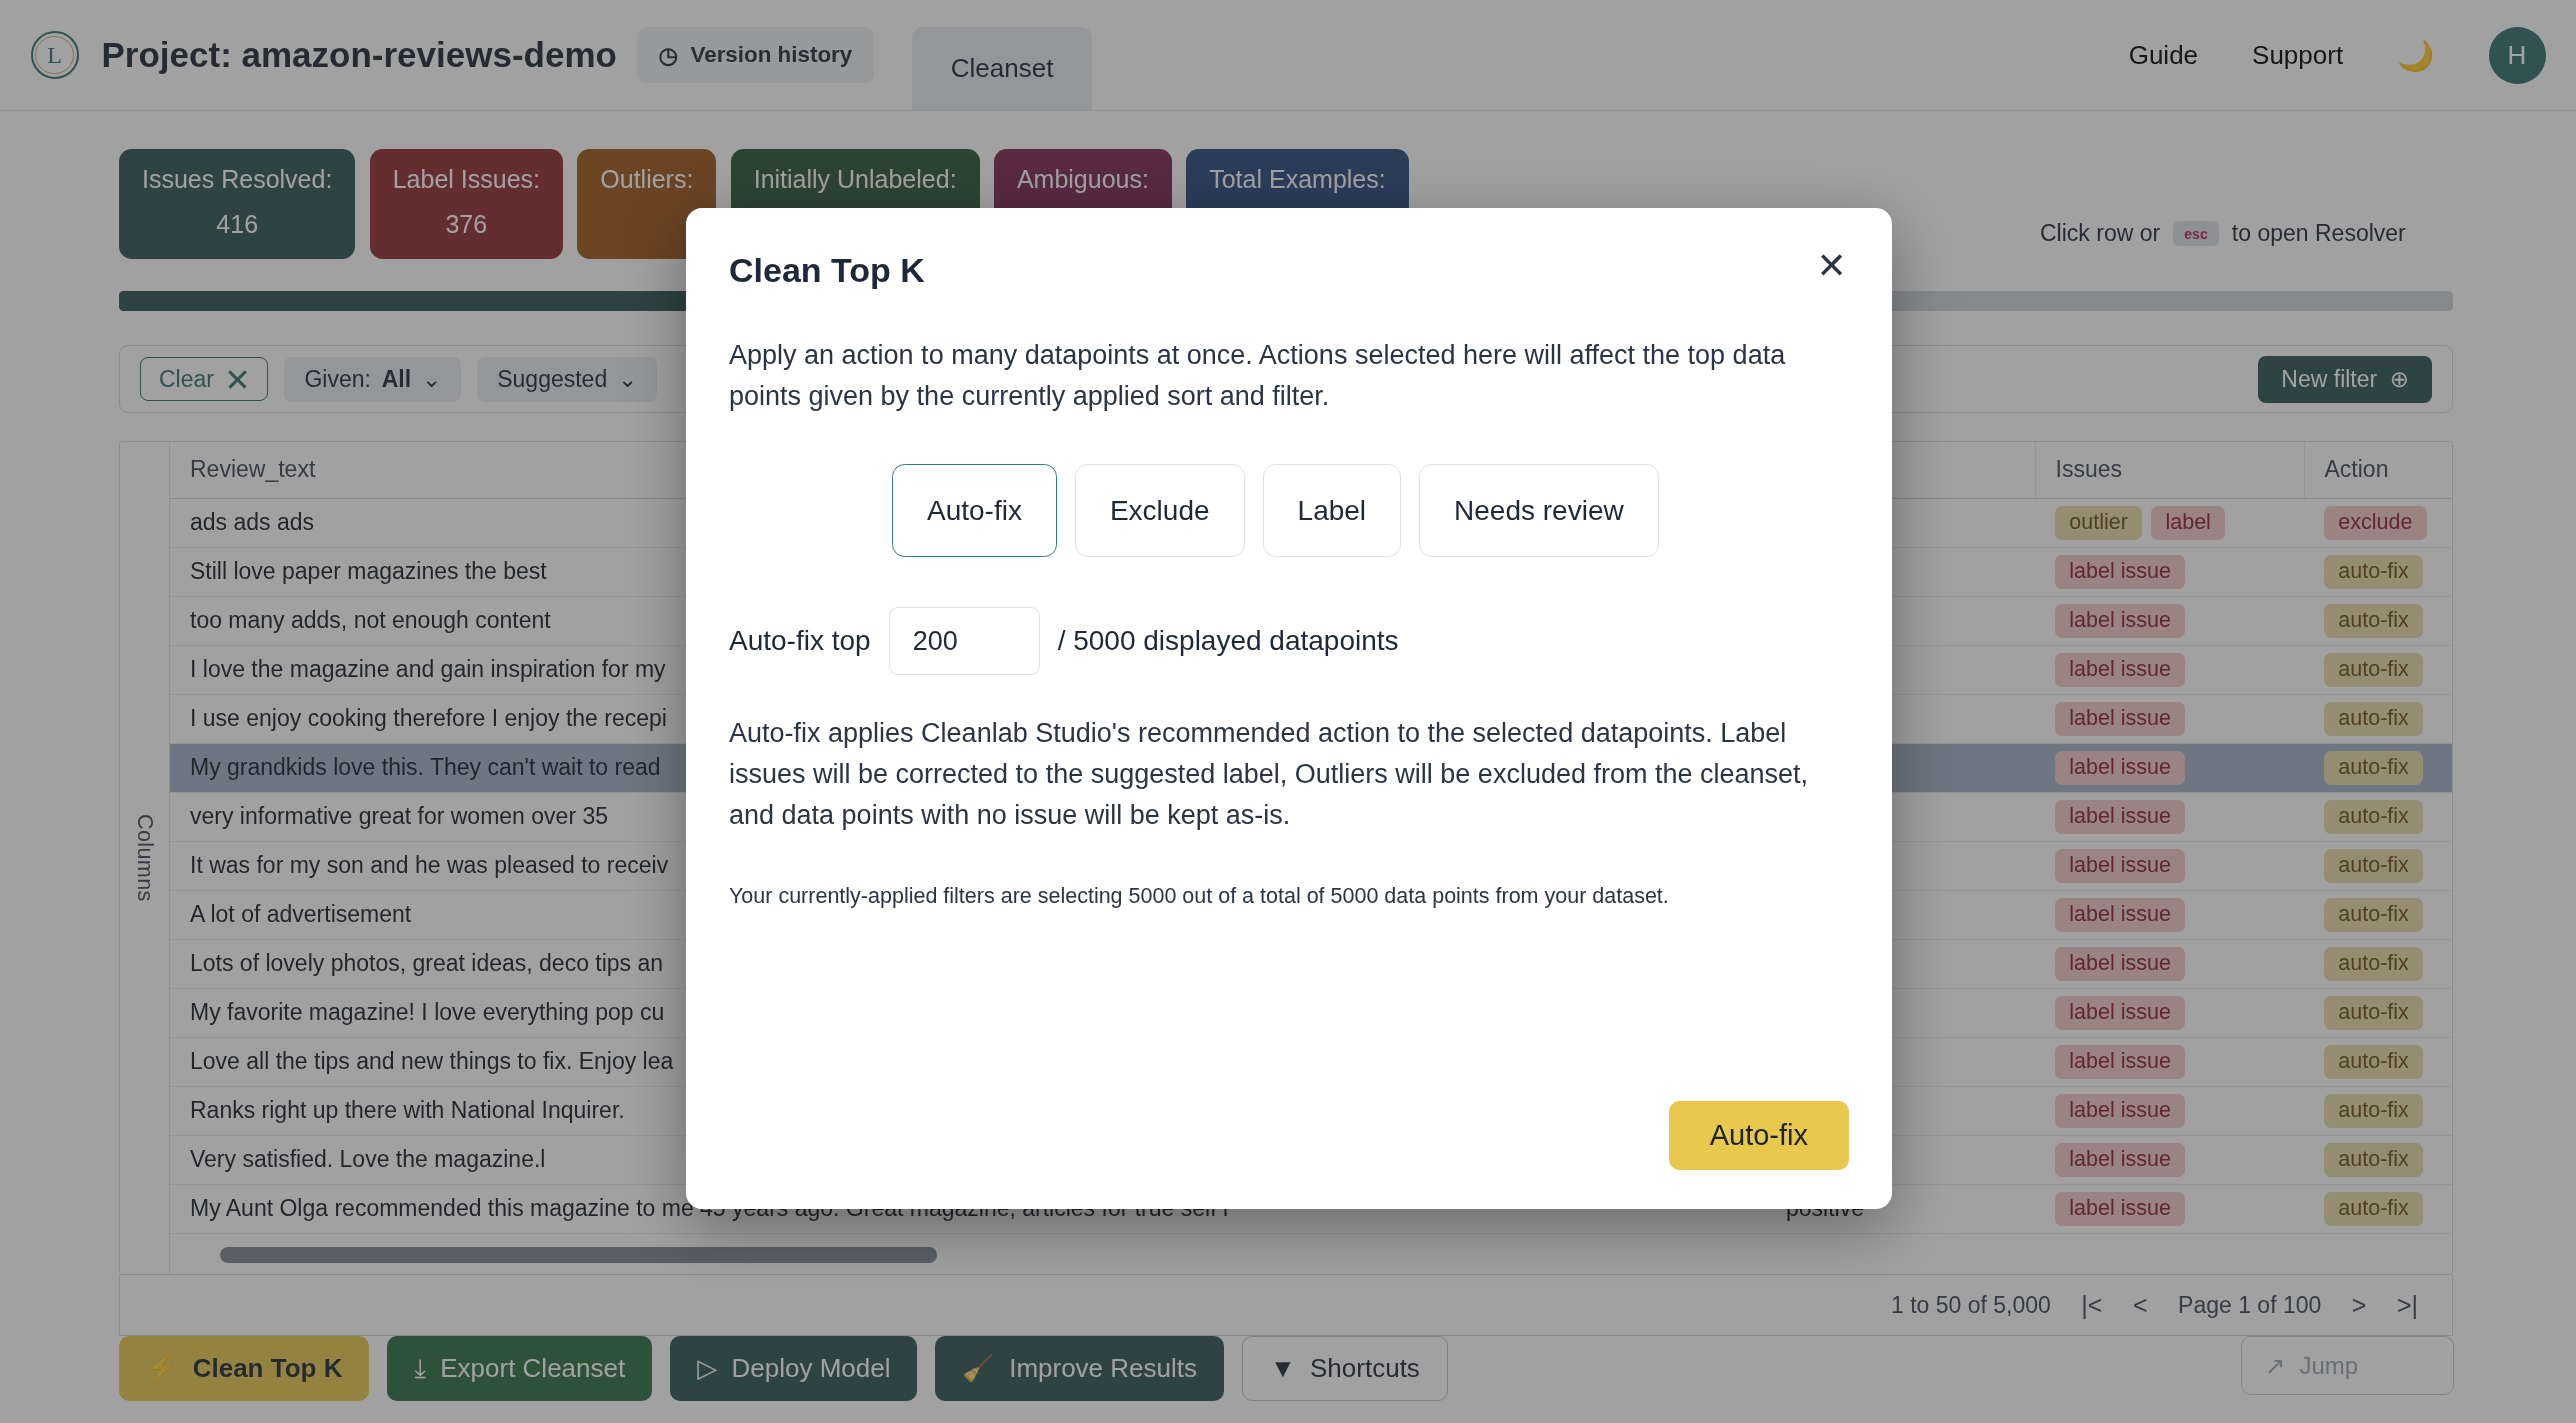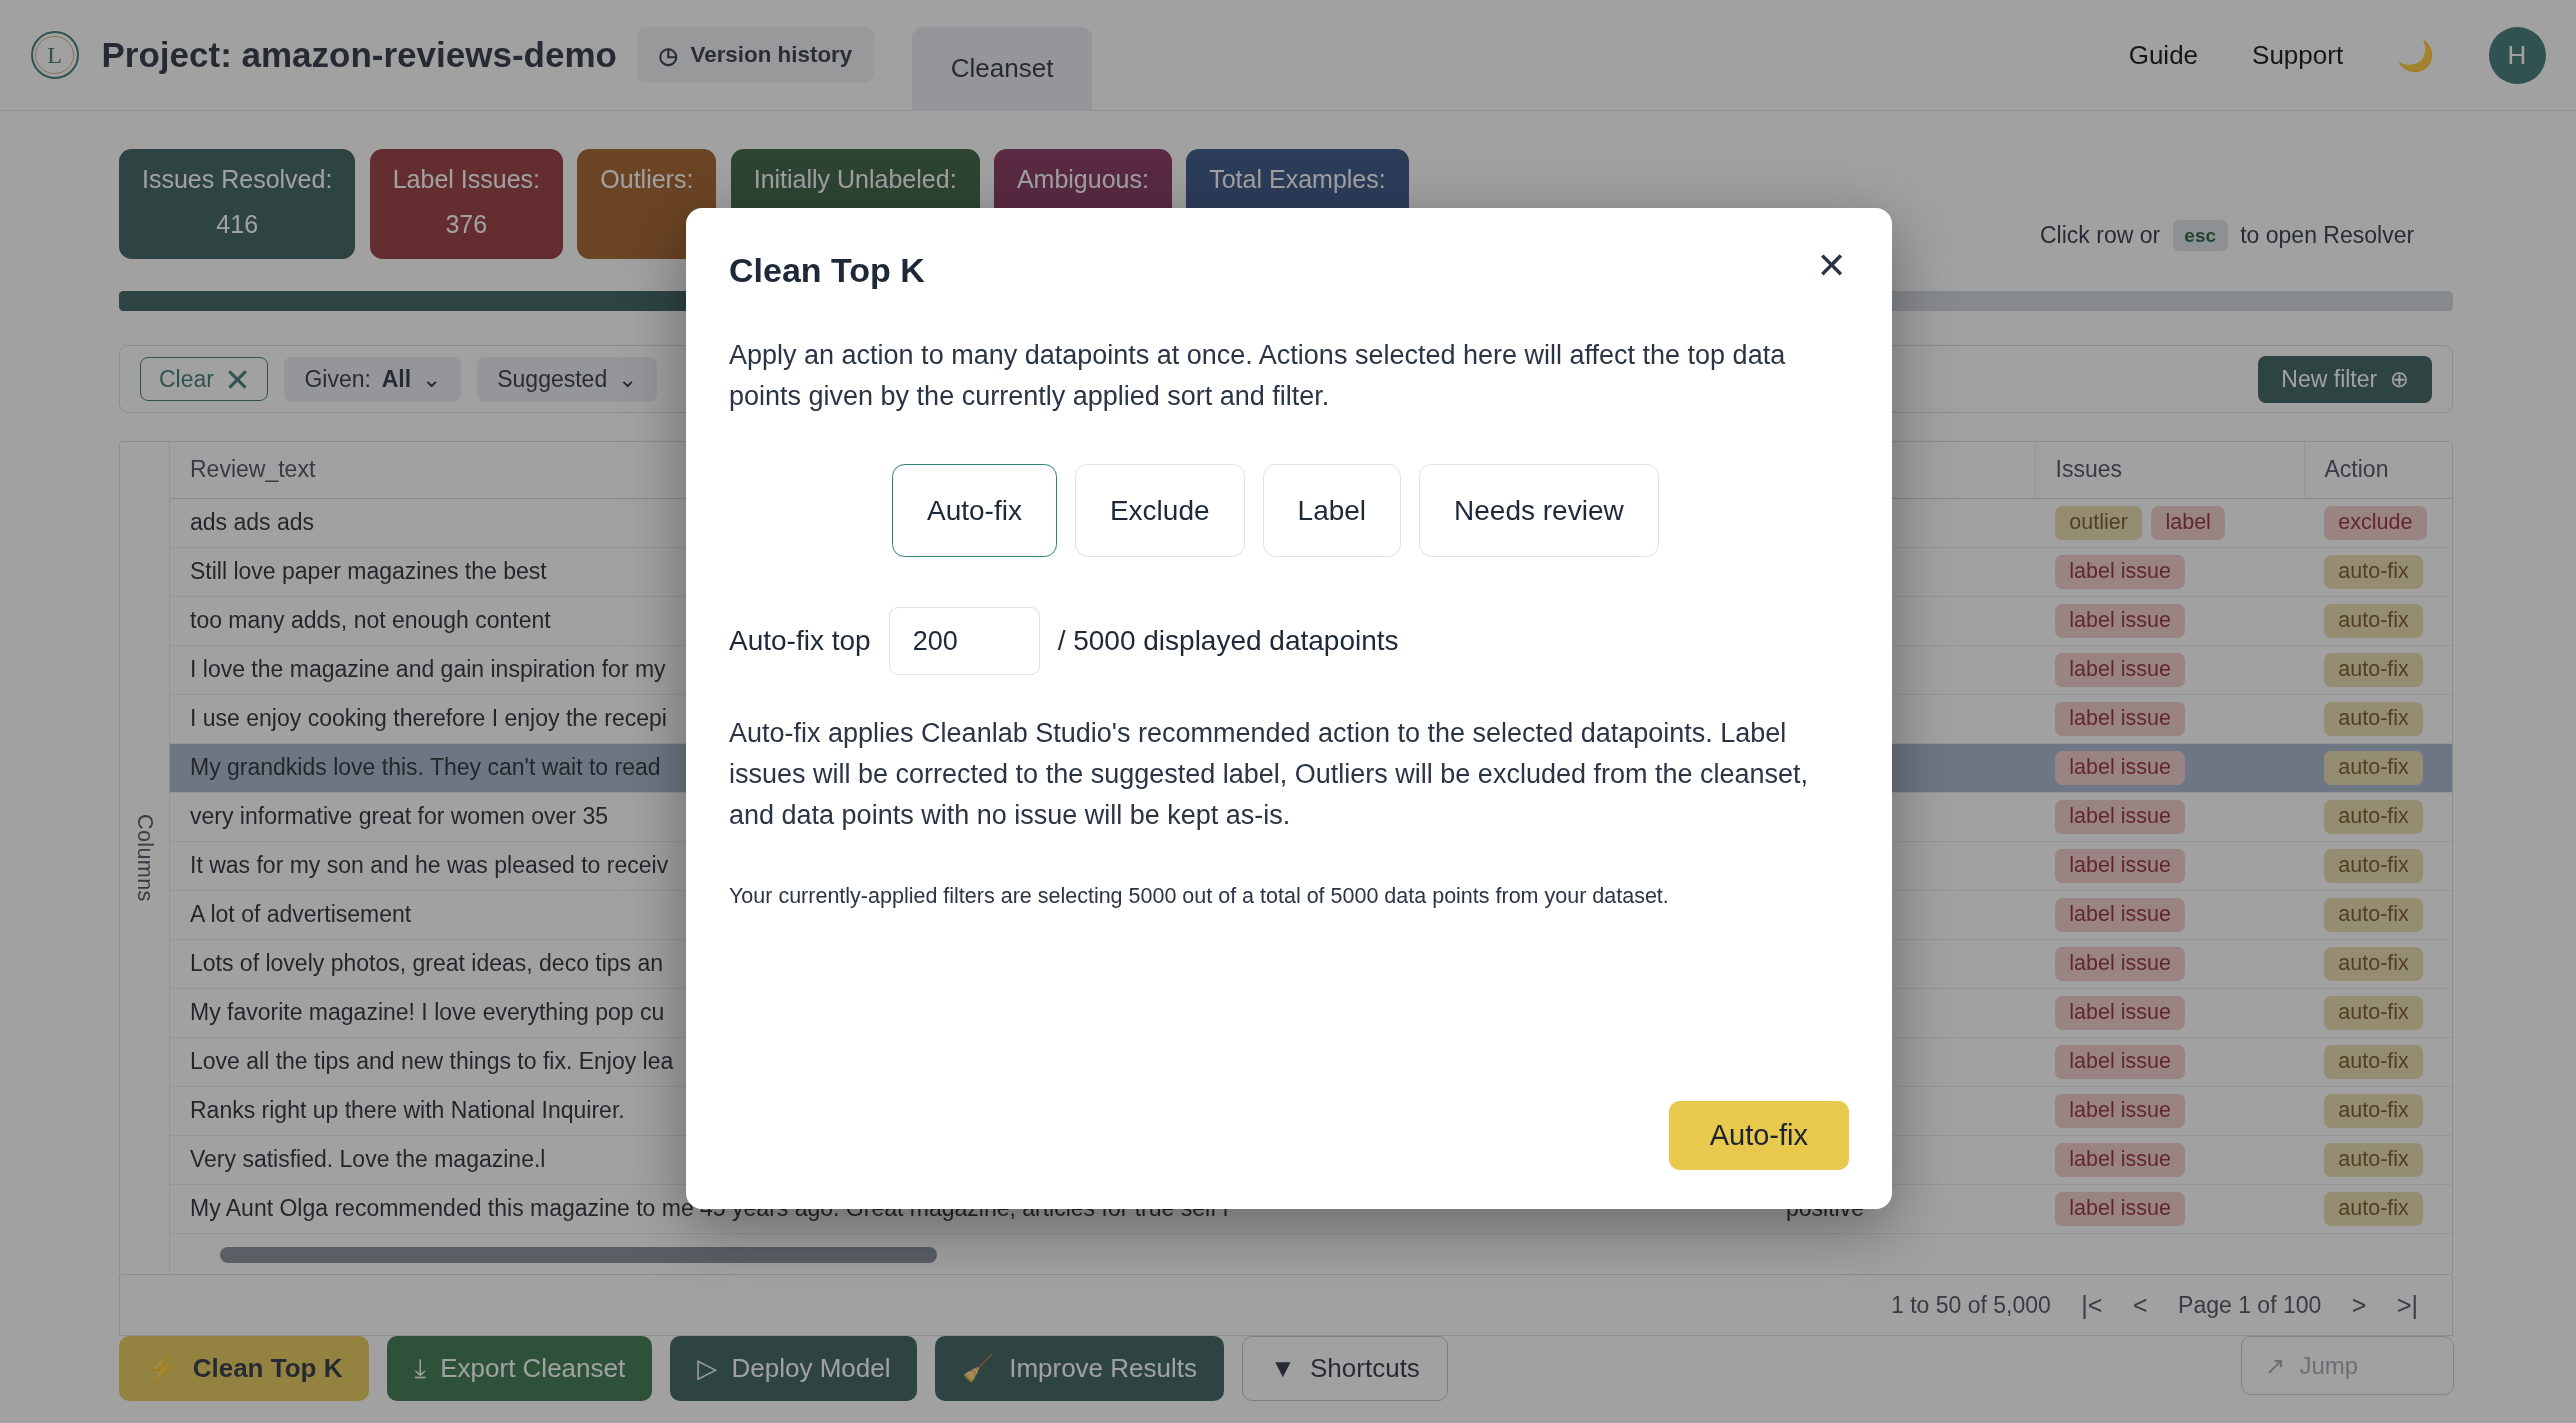--- a/index.html
+++ b/index.html
@@ -73,21 +73,21 @@
     border-radius: 4.5px; background: #cfd5db; overflow: hidden;
   }
   #progress-fill { height: 100%; background: #2c5451; }
 
   #row-hint {
     position: absolute; top: 220px; left: 2040px; font-size: 23px; color: #1c2432;
     display: flex; align-items: center; gap: 12.5px; white-space: nowrap;
   }
   #esc-key {
     background: #dde2e8; border-radius: 6.3px; padding: 4.5px 11.7px;
-    font-size: 19px; font-weight: 700; color: #14532d;
+    font-size: 14px; font-weight: 700; color: #be185d;
   }
 
   
   #filterbar {
     position: absolute; top: 345px; left: 119px; width: 2334px; height: 68px;
     border: 0.9px solid #d3d9e0; border-radius: 9px; background: #fff;
     display: flex; align-items: center; padding: 0 20px; gap: 16px;
   }
   #clear-btn {
     border: 0.9px solid #2f6f6b; border-radius: 8px; color: #2f6f6b;

